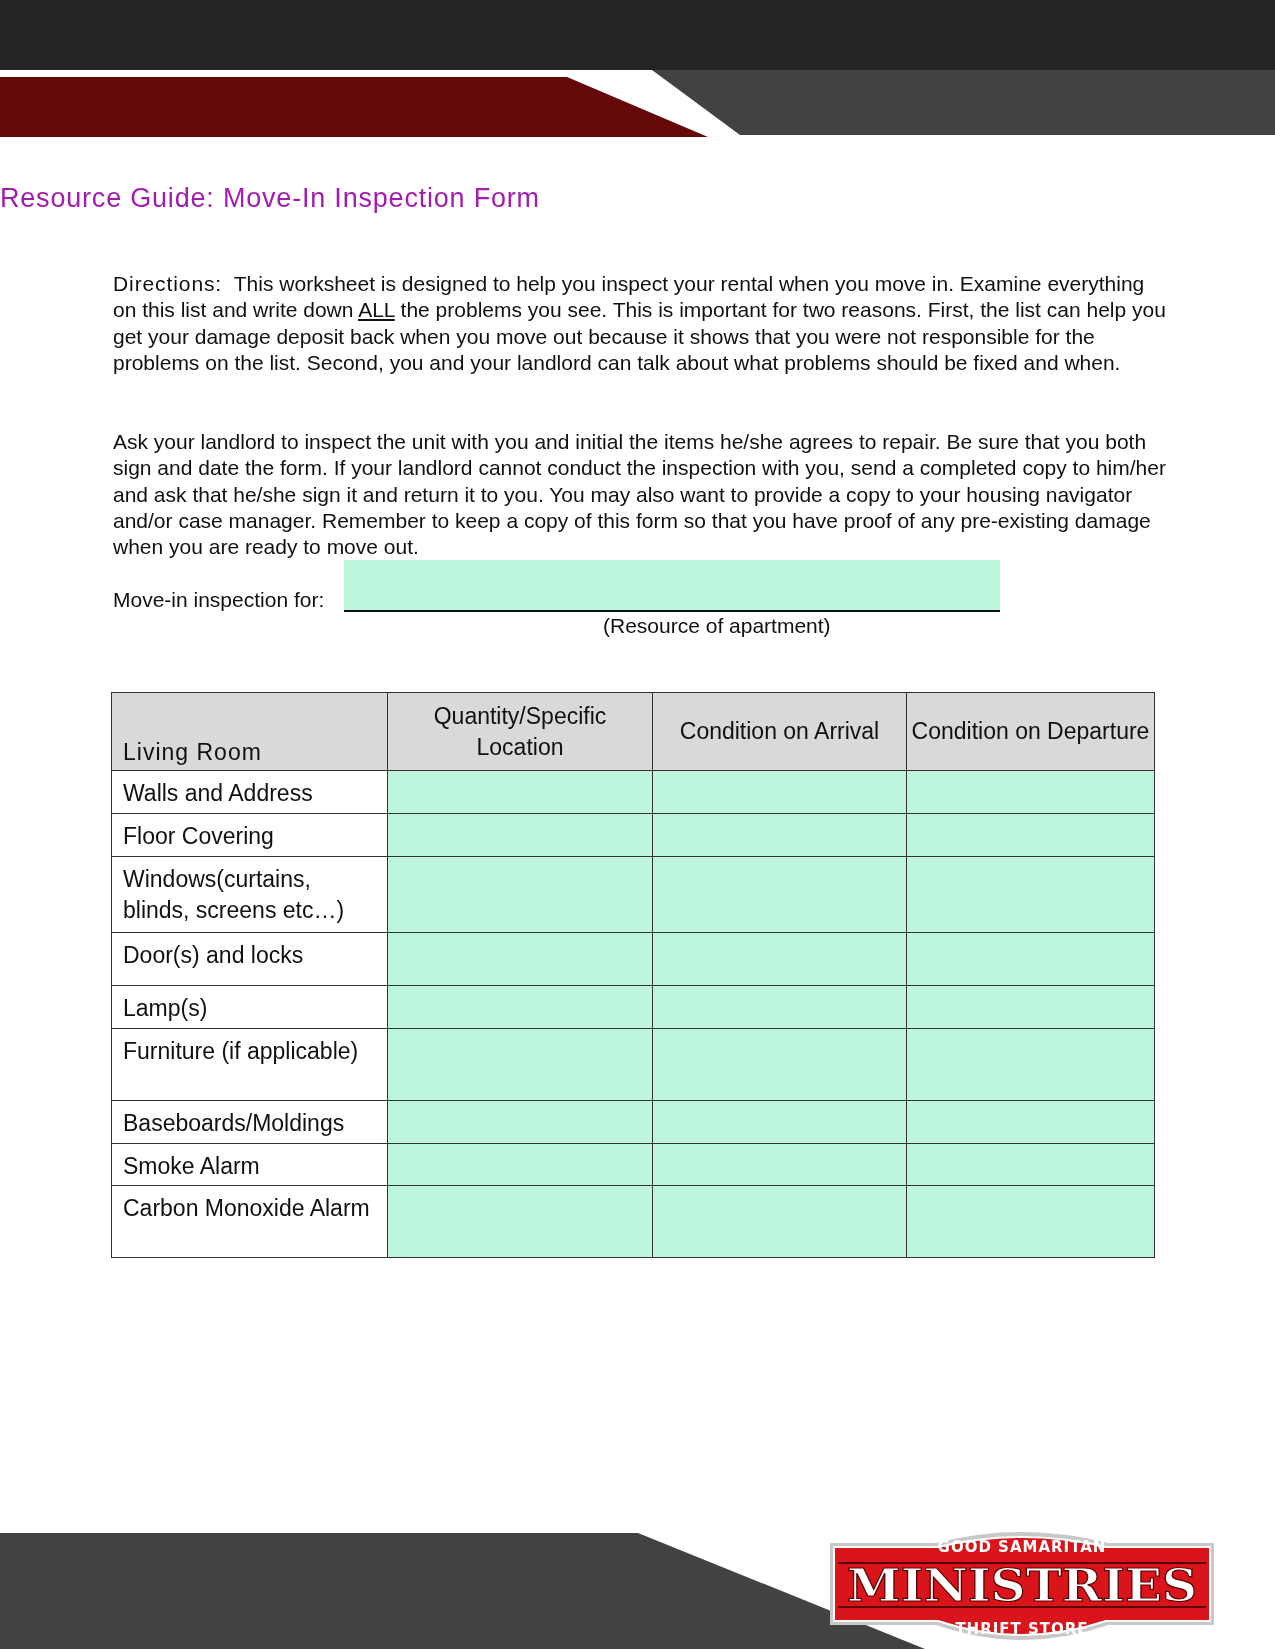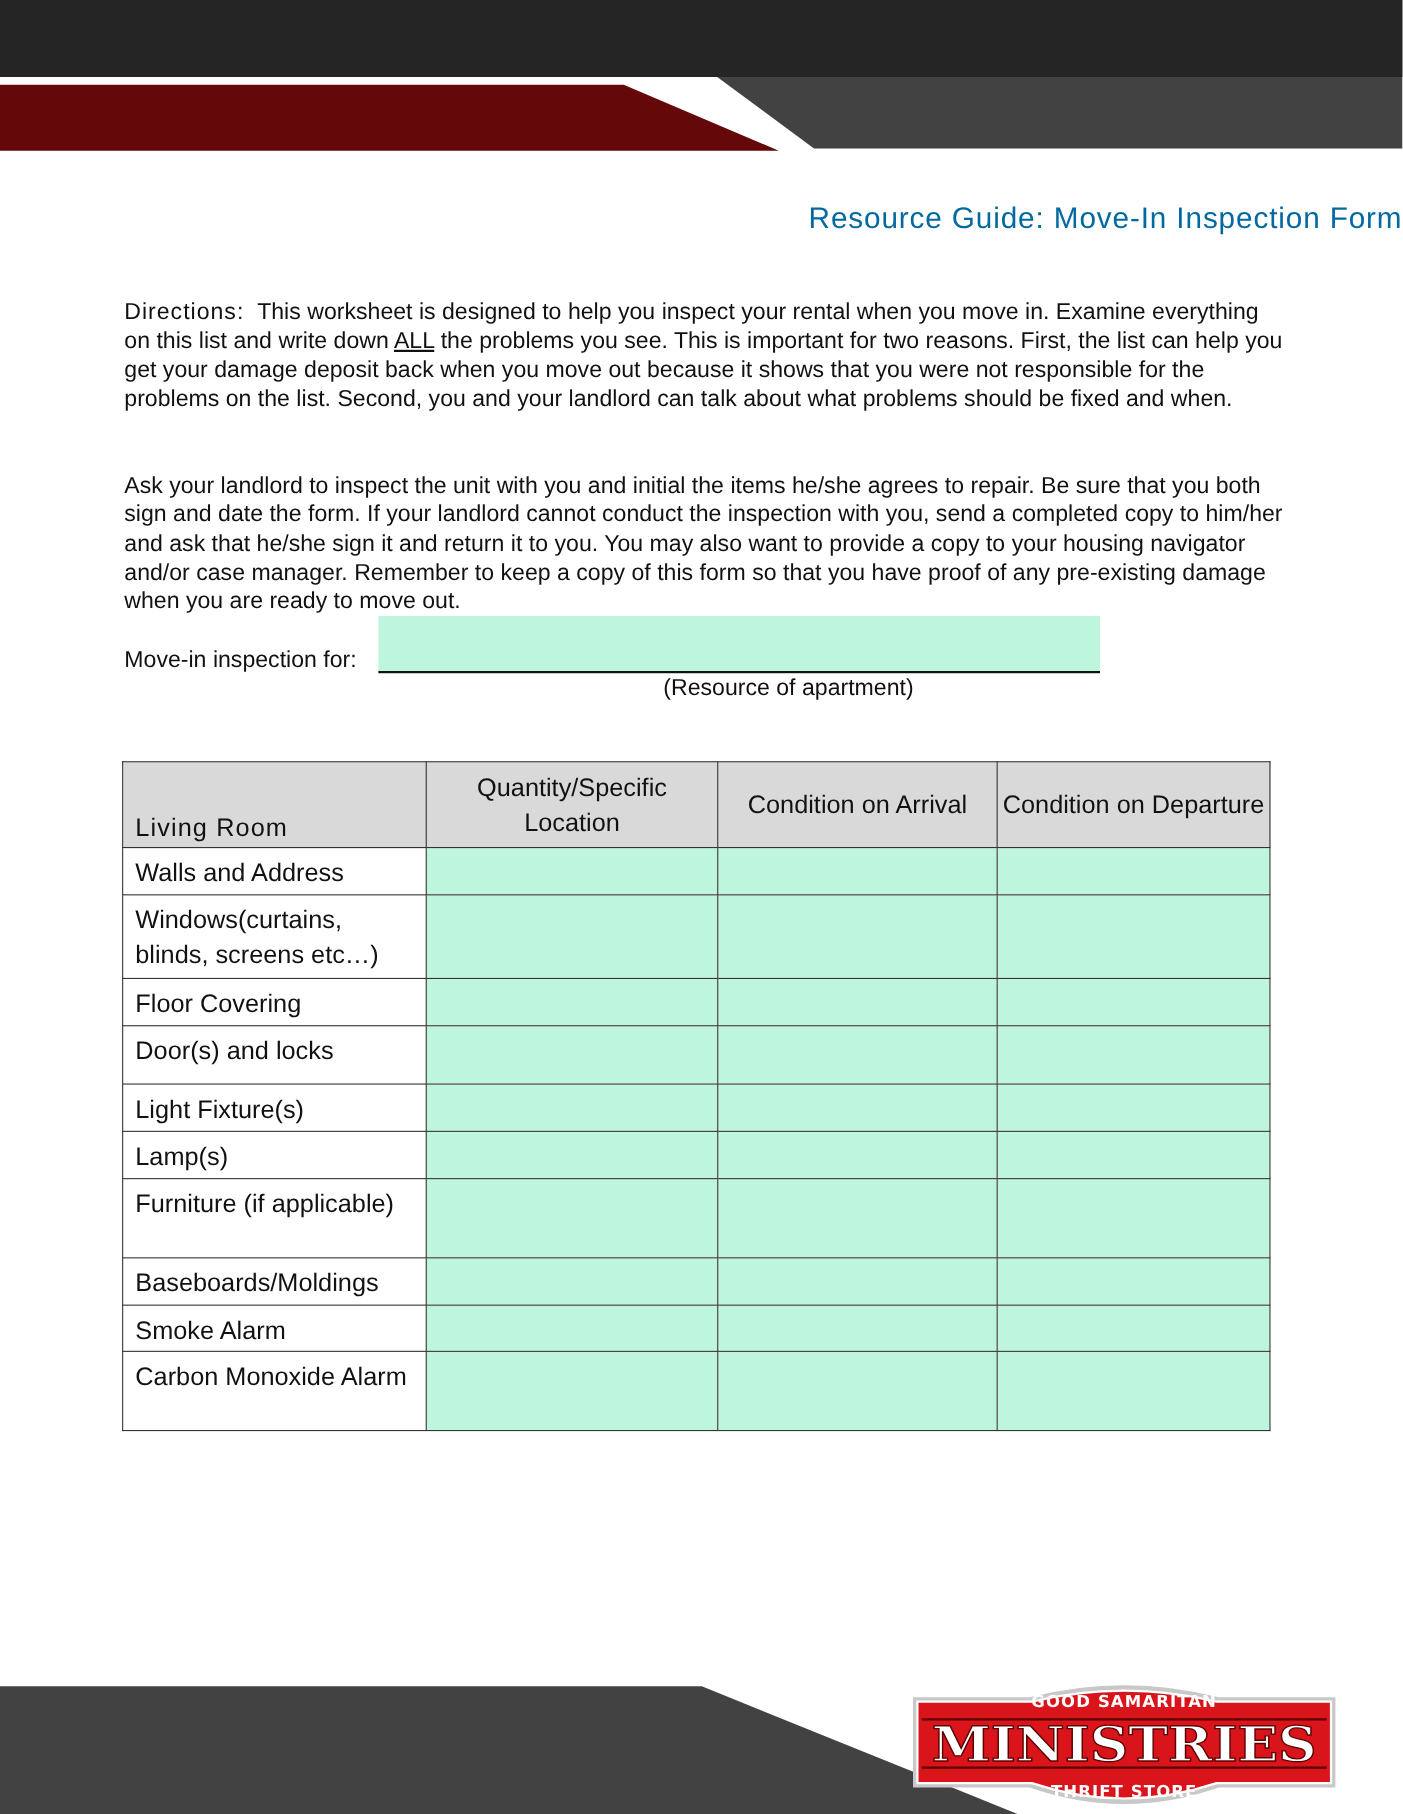--- a/index.html
+++ b/index.html
@@ -5,22 +5,22 @@
   html, body { margin: 0; padding: 0; }
   body {
     width: 1275px; height: 1649px; position: relative; overflow: hidden;
     background: #ffffff; font-family: "Liberation Sans", sans-serif; color: #111;
   }
   .top-band { position: absolute; left: 0; top: 0; width: 1275px; height: 70px; background: #252525; }
   .hdr-svg { position: absolute; left: 0; top: 70px; }
   .ftr-svg { position: absolute; left: 0; top: 1530px; }
 
   .title {
-    position: absolute; left: 0; width: 1275px; top: 183px; text-align: right;
-    font-size: 27px; letter-spacing: 0.8px; color: #0369a1;
+    position: absolute; left: 0; width: 1275px; top: 183px; text-align: left;
+    font-size: 27px; letter-spacing: 0.8px; color: #a21caf;
   }
   .para {
     position: absolute; left: 113px; width: 1060px; font-size: 21px; line-height: 26.3px; color: #111;
   }
   .para .lead { letter-spacing: 0.9px; }
   .para u { text-decoration: underline; }
   .p1 { top: 271px; }
   .p2 { top: 429px; }
 
   .addr-row { position: absolute; left: 113px; top: 560px; height: 52px; }
@@ -97,65 +97,51 @@
         <td class="fill" style="height: 37px;">
           <textarea class="fbox" style="resize: none;"></textarea>
         </td>
         <td class="fill" style="height: 37px;">
           <textarea class="fbox" style="resize: none;"></textarea>
         </td>
         <td class="fill" style="height: 37px;">
           <textarea class="fbox" style="resize: none;"></textarea>
         </td>
       </tr>
+      <tr style="height: 43px;">
+        <td>
+          <div class="lbl">Floor Covering</div>
+        </td>
+        <td class="fill" style="height: 37px;">
+          <textarea class="fbox" style="resize: none;"></textarea>
+        </td>
+        <td class="fill" style="height: 37px;">
+          <textarea class="fbox" style="resize: none;"></textarea>
+        </td>
+        <td class="fill" style="height: 37px;">
+          <textarea class="fbox" style="resize: none;"></textarea>
+        </td>
+      </tr>
       <tr style="height: 76px;">
         <td>
           <div class="lbl">Windows(curtains, blinds, screens etc…)</div>
         </td>
         <td class="fill" style="height: 70px;">
           <textarea class="fbox" style="resize: none;"></textarea>
         </td>
         <td class="fill" style="height: 70px;">
           <textarea class="fbox" style="resize: none;"></textarea>
         </td>
         <td class="fill" style="height: 70px;">
           <textarea class="fbox" style="resize: none;"></textarea>
         </td>
       </tr>
-      <tr style="height: 43px;">
-        <td>
-          <div class="lbl">Floor Covering</div>
-        </td>
-        <td class="fill" style="height: 37px;">
-          <textarea class="fbox" style="resize: none;"></textarea>
-        </td>
-        <td class="fill" style="height: 37px;">
-          <textarea class="fbox" style="resize: none;"></textarea>
-        </td>
-        <td class="fill" style="height: 37px;">
-          <textarea class="fbox" style="resize: none;"></textarea>
-        </td>
-      </tr>
       <tr style="height: 53px;">
         <td>
           <div class="lbl">Door(s) and locks</div>
-        </td>
-        <td class="fill" style="height: 37px;">
-          <textarea class="fbox" style="resize: none;"></textarea>
-        </td>
-        <td class="fill" style="height: 37px;">
-          <textarea class="fbox" style="resize: none;"></textarea>
-        </td>
-        <td class="fill" style="height: 37px;">
-          <textarea class="fbox" style="resize: none;"></textarea>
-        </td>
-      </tr>
-      <tr style="height: 43px;">
-        <td>
-          <div class="lbl">Light Fixture(s)</div>
         </td>
         <td class="fill" style="height: 37px;">
           <textarea class="fbox" style="resize: none;"></textarea>
         </td>
         <td class="fill" style="height: 37px;">
           <textarea class="fbox" style="resize: none;"></textarea>
         </td>
         <td class="fill" style="height: 37px;">
           <textarea class="fbox" style="resize: none;"></textarea>
         </td>

